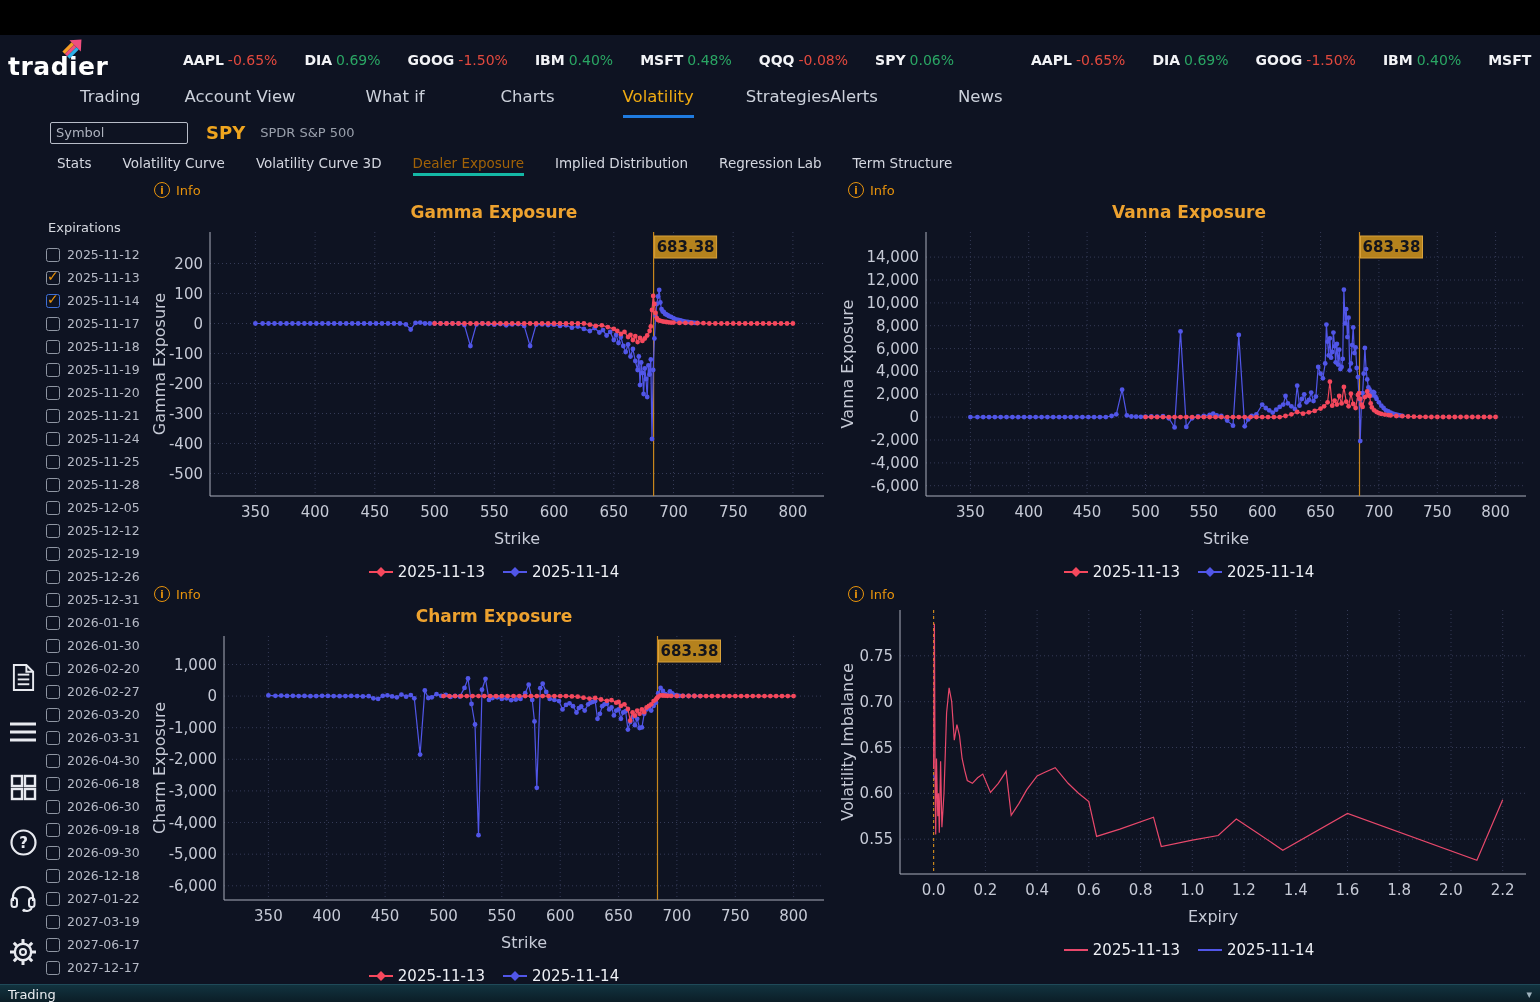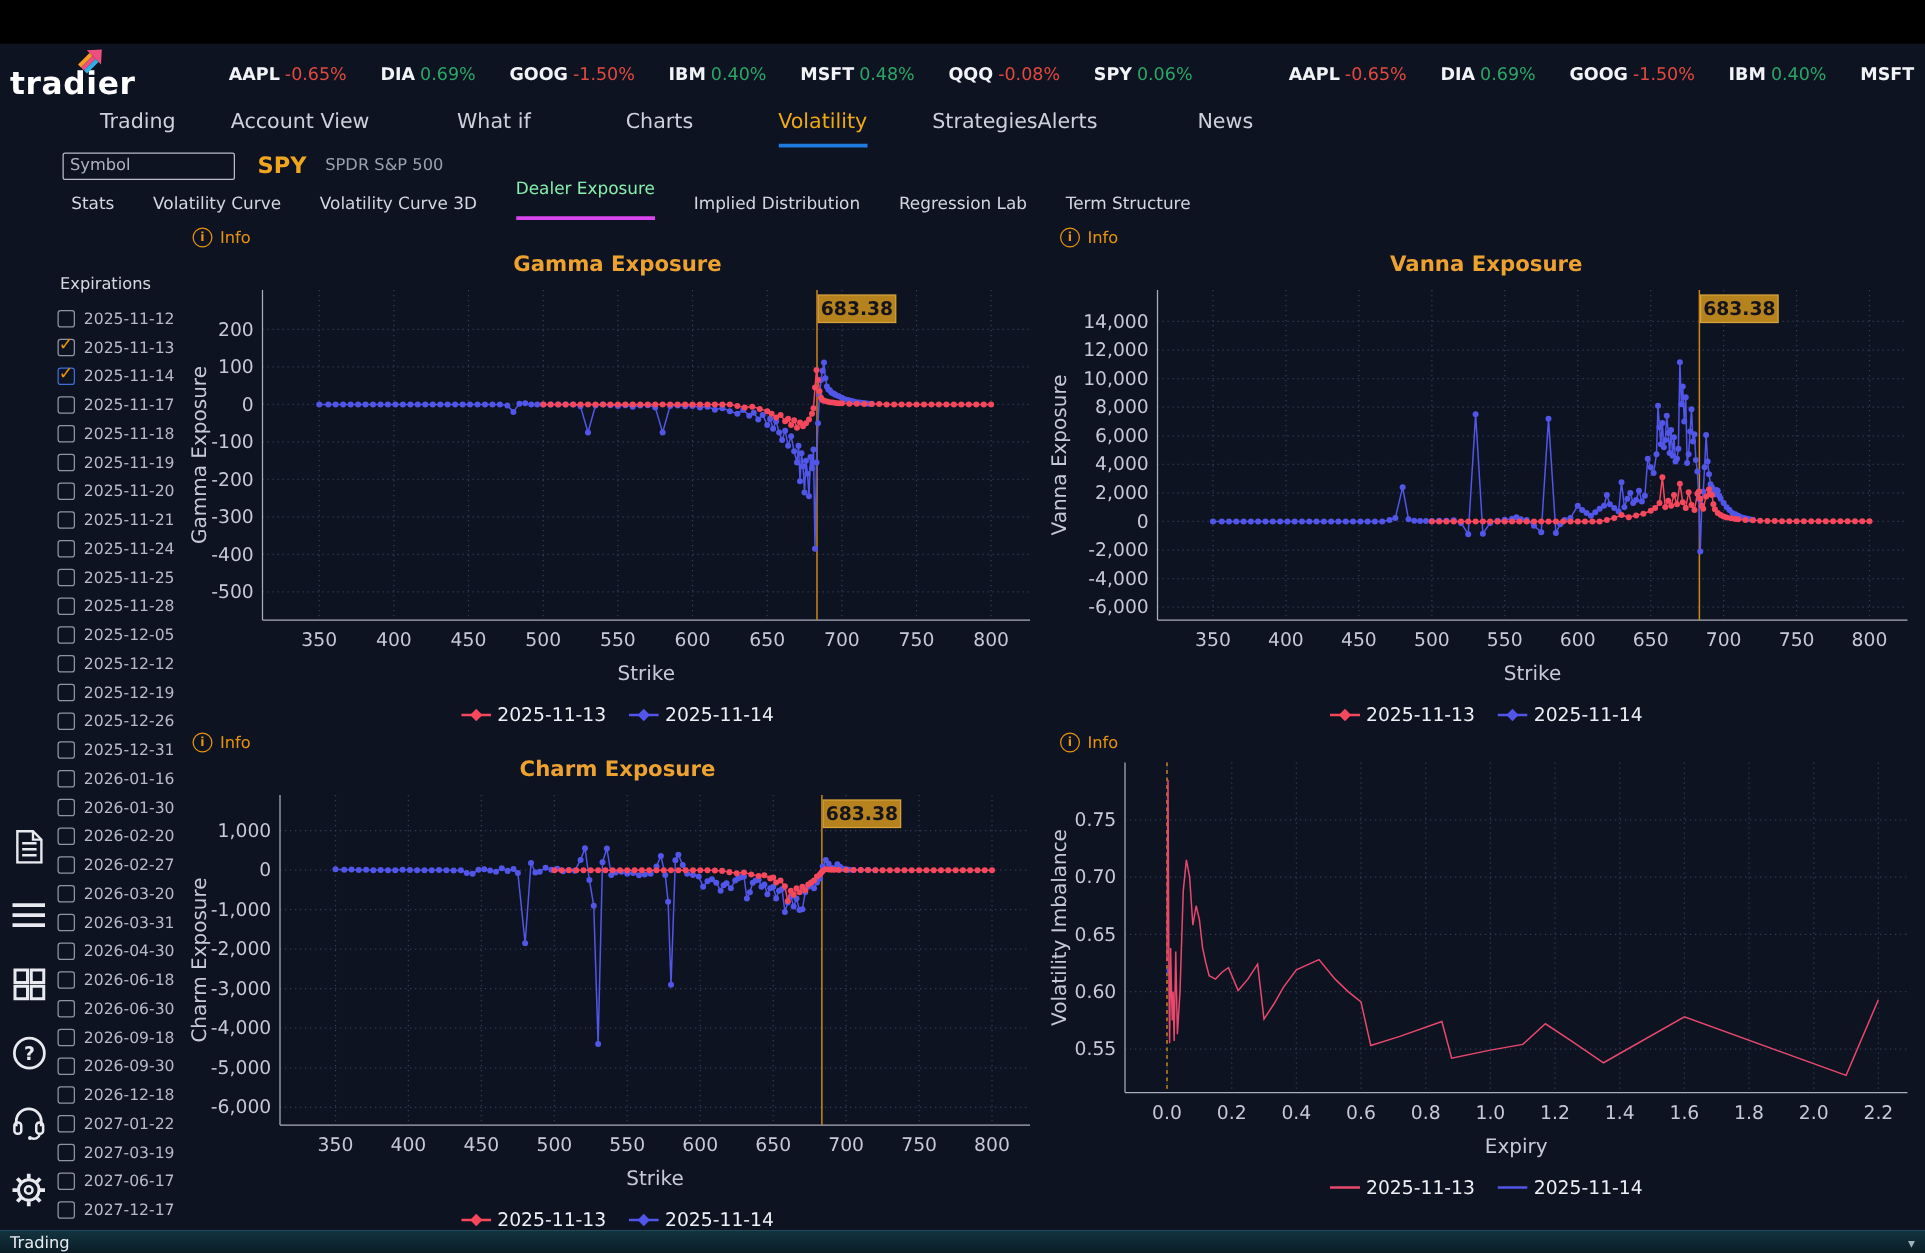--- a/index.html
+++ b/index.html
@@ -22,21 +22,21 @@
   .nav-item.active{color:#efaa12;border-bottom:3px solid #1f7be0}
   
   .symrow{height:29px;display:flex;align-items:center;padding-left:50px}
   .sym-input{width:126px;height:18px;background:transparent;border:1px solid #b7bcc8;border-radius:2px;color:#cfd3dd;font-size:13px;padding:1px 5px;font-family:inherit}
   .sym-input::placeholder{color:#aeb3bf}
   .sym-ticker{color:#efa51f;font-weight:bold;font-size:18px;margin-left:18px}
   .sym-name{color:#9aa0ac;font-size:13px;margin-left:15px}
   
   .subtabs{height:29px;display:flex;align-items:flex-end;padding-left:57px;gap:31px}
   .subtab{font-size:13.5px;color:#d4d7e0;padding-bottom:5px;cursor:pointer}
-  .subtab.active{color:#86efac;border-bottom:3px solid #d946ef;padding-bottom:14px}
+  .subtab.active{color:#a16207;border-bottom:3px solid #14b8a6;padding-bottom:2px}
   
   .main{display:flex;height:808px}
   .rail{width:46px;display:flex;flex-direction:column;justify-content:flex-end;align-items:center;gap:27px;padding-bottom:18px;box-sizing:border-box}
   .rail .ricon{width:28px;height:28px;display:flex;align-items:center;justify-content:center;cursor:pointer}
   .expir{width:104px;padding-top:44px;box-sizing:border-box}
   .expir-label{font-size:13px;color:#d6d9e0;padding-left:2px;margin-bottom:8px}
   .exp-row{display:flex;align-items:center;gap:7px;height:23px}
   .cb{width:12px;height:12px;border:1.5px solid #8f96a3;border-radius:2.5px;position:relative;flex:0 0 auto;cursor:pointer}
   .cb.checked::after{content:"\2713";position:absolute;left:0px;top:-4px;color:#e8920a;font-size:14px;font-weight:bold}
   .cb.focused{border-color:#3f6fd6}

